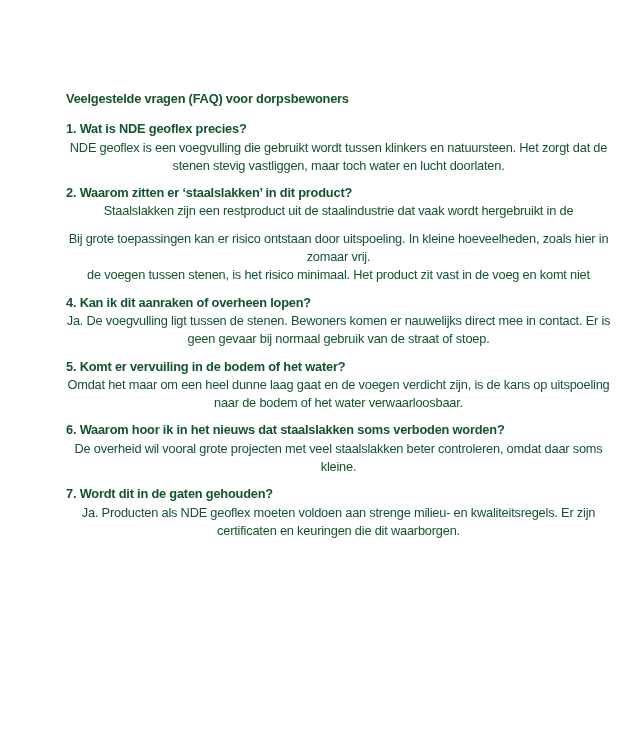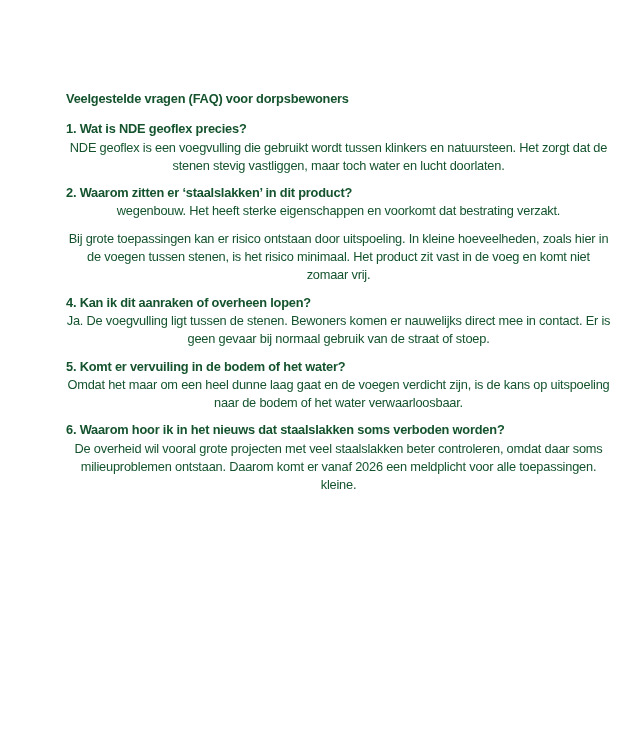--- a/index.html
+++ b/index.html
@@ -50,38 +50,42 @@
   <div class="content">
     <div class="doc-title">Veelgestelde vragen (FAQ) voor dorpsbewoners</div>
     <div>
         <div class="faq-item">
           <div class="faq-question">1. Wat is NDE geoflex precies?</div>
           <div class="faq-answer-line">NDE geoflex is een voegvulling die gebruikt wordt tussen klinkers en natuursteen. Het zorgt dat de</div>
           <div class="faq-answer-line">stenen stevig vastliggen, maar toch water en lucht doorlaten.</div>
         </div>
         <div class="faq-item">
           <div class="faq-question">2. Waarom zitten er ‘staalslakken’ in dit product?</div>
-          <div class="faq-answer-line">wegenbouw. Het heeft sterke eigenschappen en voorkomt dat bestrating verzakt.</div>
+          <div class="faq-answer-line">Staalslakken zijn een restproduct uit de staalindustrie dat vaak wordt hergebruikt in de</div>
         </div>
         <div class="faq-item">
           <div class="faq-answer-line">Bij grote toepassingen kan er risico ontstaan door uitspoeling. In kleine hoeveelheden, zoals hier in</div>
+          <div class="faq-answer-line">zomaar vrij.</div>
           <div class="faq-answer-line">de voegen tussen stenen, is het risico minimaal. Het product zit vast in de voeg en komt niet</div>
-          <div class="faq-answer-line">zomaar vrij.</div>
         </div>
         <div class="faq-item">
           <div class="faq-question">4. Kan ik dit aanraken of overheen lopen?</div>
           <div class="faq-answer-line">Ja. De voegvulling ligt tussen de stenen. Bewoners komen er nauwelijks direct mee in contact. Er is</div>
           <div class="faq-answer-line">geen gevaar bij normaal gebruik van de straat of stoep.</div>
         </div>
         <div class="faq-item">
           <div class="faq-question">5. Komt er vervuiling in de bodem of het water?</div>
           <div class="faq-answer-line">Omdat het maar om een heel dunne laag gaat en de voegen verdicht zijn, is de kans op uitspoeling</div>
           <div class="faq-answer-line">naar de bodem of het water verwaarloosbaar.</div>
         </div>
         <div class="faq-item">
           <div class="faq-question">6. Waarom hoor ik in het nieuws dat staalslakken soms verboden worden?</div>
           <div class="faq-answer-line">De overheid wil vooral grote projecten met veel staalslakken beter controleren, omdat daar soms</div>
-          <div class="faq-answer-line">milieuproblemen ontstaan. Daarom komt er vanaf 2026 een meldplicht voor alle toepassingen.</div>
           <div class="faq-answer-line">kleine.</div>
+        </div>
+        <div class="faq-item">
+          <div class="faq-question">7. Wordt dit in de gaten gehouden?</div>
+          <div class="faq-answer-line">Ja. Producten als NDE geoflex moeten voldoen aan strenge milieu- en kwaliteitsregels. Er zijn</div>
+          <div class="faq-answer-line">certificaten en keuringen die dit waarborgen.</div>
         </div>
       </div>
   </div>
 </div>
 
 </body></html>

